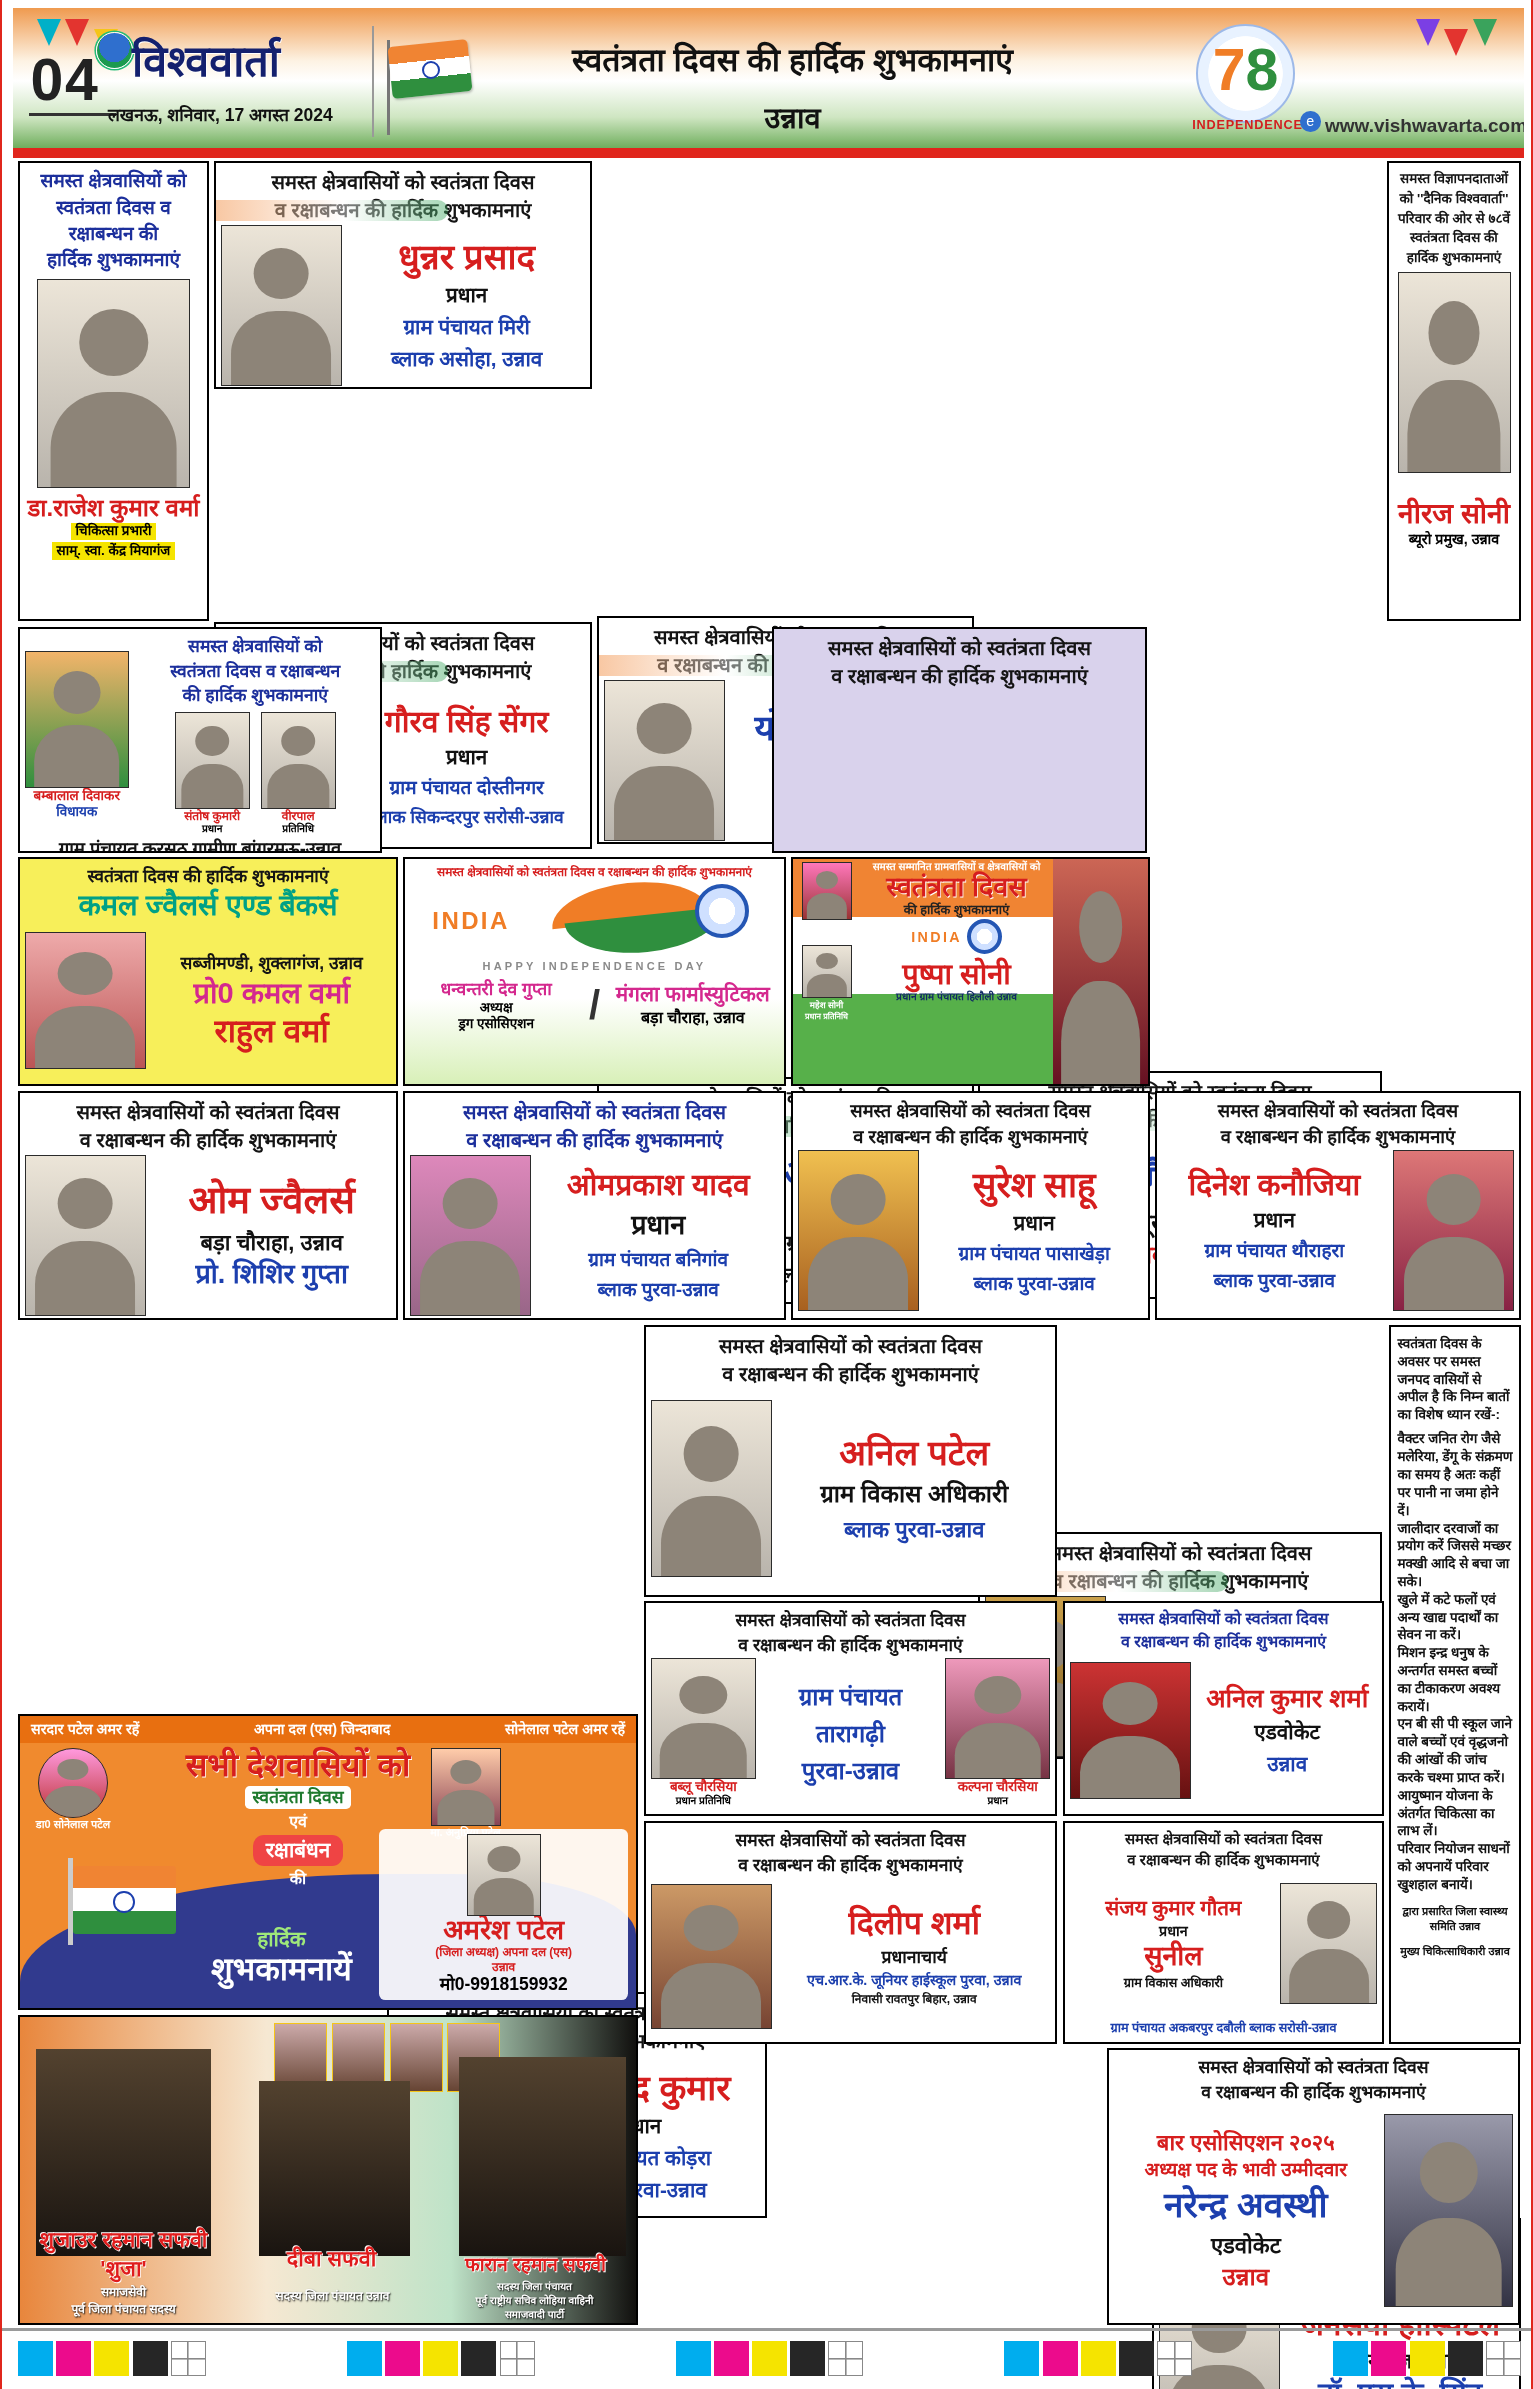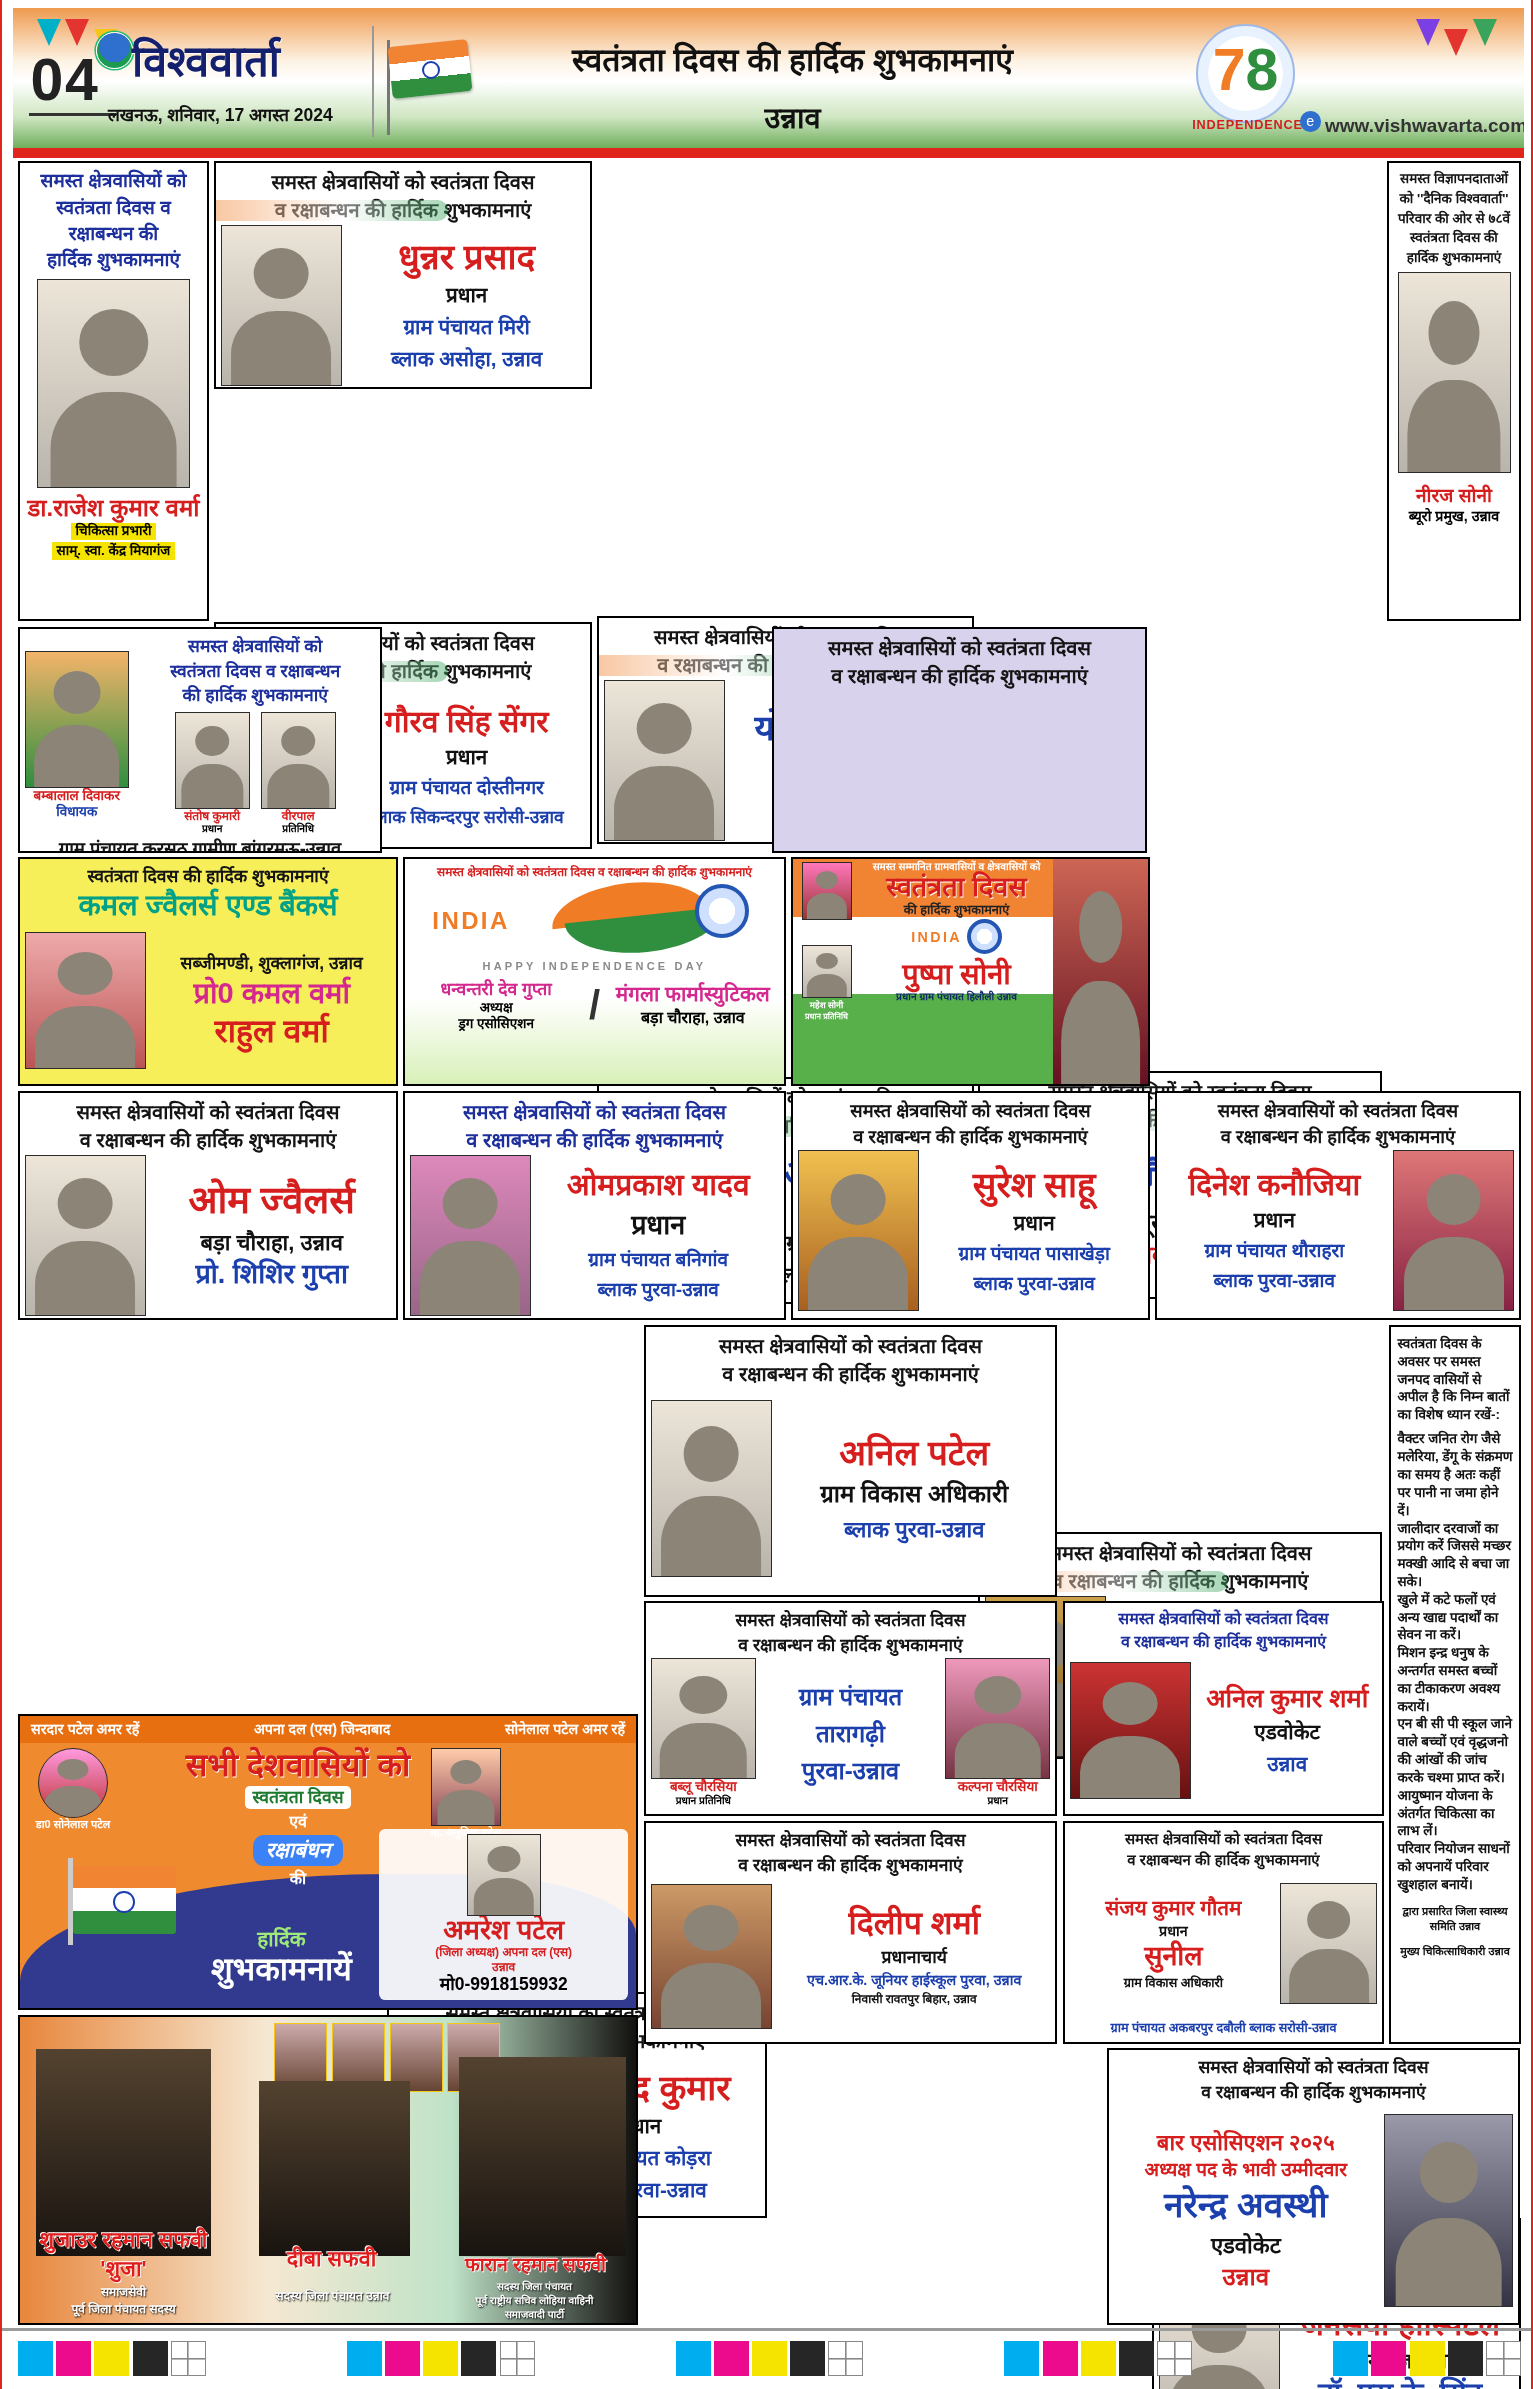--- a/index.html
+++ b/index.html
@@ -202,21 +202,21 @@
         <div class="name nB" style="font-size:37px">साईं हास्पिटल</div>
         <div class="loc locK" style="font-size:24px">लोक नगर, उन्नाव</div>
         <div class="name nR" style="font-size:24px">प्रो. विनोद कुमार</div>
       </div>
     </div>
   </div>
 
   <div class="ad" style="left:1385px;top:161px;width:134px;height:460px;">
     <div class="g" style="font-size:13.5px;line-height:1.45">समस्त विज्ञापनदाताओं को ''दैनिक विश्ववार्ता'' परिवार की ओर से ७८वें स्वतंत्रता दिवस की हार्दिक शुभकामनाएं</div>
     <div class="ph" style="width:111px;height:199px;margin-top:3.2px;"></div>
-    <div class="name nR" style="font-size:19px;margin-top:11px;">नीरज सोनी</div>
+    <div class="name nR" style="font-size:28px;margin-top:24px;">नीरज सोनी</div>
     <div class="cap" style="font-size:14.3px">ब्यूरो प्रमुख, उन्नाव</div>
   </div>
 
   <div class="ad" style="left:16px;top:627px;width:364px;height:226px;">
     <div class="row" style="flex:1">
       <div style="display:flex;flex-direction:column;align-items:center;">
         <div class="ph" style="width:102px;height:135px;background:linear-gradient(180deg,#f2b46a,#2f8f3e)"></div>
         <div class="cap nR">बम्बालाल दिवाकर</div>
         <div class="cap nB">विधायक</div>
       </div>
@@ -464,21 +464,21 @@
       <div class="cap" style="color:#fff;font-size:11px">डा0 सोनेलाल पटेल</div>
     </div>
     <div style="position:absolute;right:127px;top:32px;width:87px;text-align:center;">
       <div class="ph" style="width:68px;height:76px;margin:0 auto;background:linear-gradient(180deg,#fca,#845)"></div>
       <div class="cap" style="color:#fff;font-size:11px">मा. अनुप्रिया पटेल</div>
     </div>
     <div style="position:absolute;left:111px;top:32px;width:334px;text-align:center;">
       <div class="name" style="color:#d61e1e;text-shadow:0.8px 0.8px 0 #fff;font-size:32px">सभी देशवासियों को</div>
       <div class="cap" style="color:#1e7a2e;background:#fff;display:inline-block;padding:0.8px 8px;border-radius:4.8px;font-size:17.5px;margin-top:3.2px;">स्वतंत्रता दिवस</div>
       <span class="cap" style="color:#fff;font-size:16px;display:block;margin-top:3.2px;">एवं</span>
-      <span class="cap" style="color:#fff;background:#3b82f6;display:inline-block;padding:3.2px 12.7px;border-radius:11px;font-size:20.7px;margin-top:3.2px;font-style:italic;">रक्षाबंधन</span>
+      <span class="cap" style="color:#fff;background:#ef4444;display:inline-block;padding:3.2px 12.7px;border-radius:11px;font-size:20.7px;margin-top:3.2px;">रक्षाबंधन</span>
       <span class="cap" style="color:#fff;font-size:16px;display:block;margin-top:3.2px;">की</span>
     </div>
     <div style="position:absolute;left:48px;bottom:62px;width:119px;height:80px;">
       <div style="width:4.8px;height:87px;background:#ccc;position:absolute;left:0;top:-8px;"></div>
       <div style="position:absolute;left:4.8px;top:0;width:103px;height:68px;background:linear-gradient(180deg,#f08433 33%,#fff 33%,#fff 66%,#2f8f3e 66%);border-radius:3.2px;"></div>
       <div style="position:absolute;left:45px;top:25.4px;width:17.5px;height:17.5px;border-radius:50%;border:2.4px solid #1c3fae;"></div>
     </div>
     <div style="position:absolute;left:191px;bottom:20.7px;text-align:center;">
       <div class="cap" style="color:#9fe87a;font-size:20.7px">हार्दिक</div>
       <div class="name" style="color:#fff;font-size:32px">शुभकामनायें</div>

